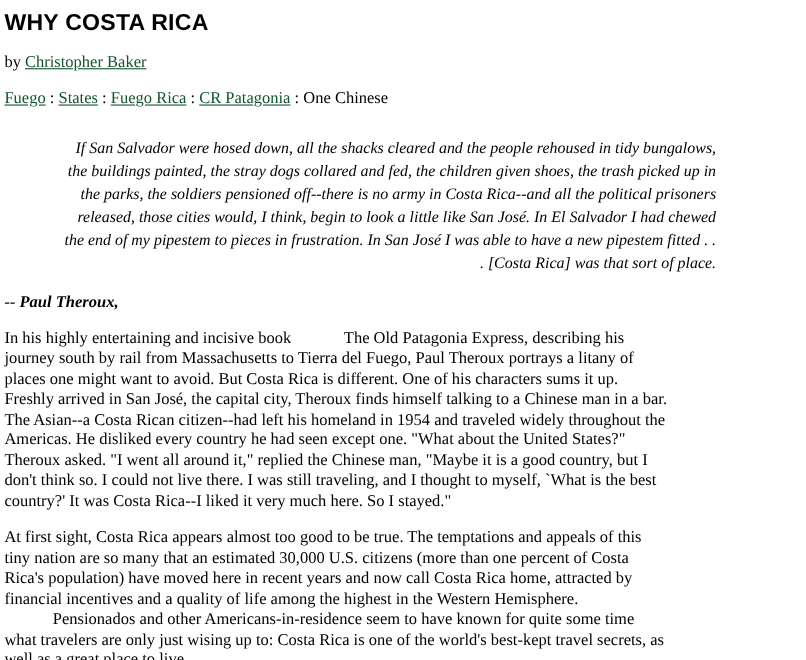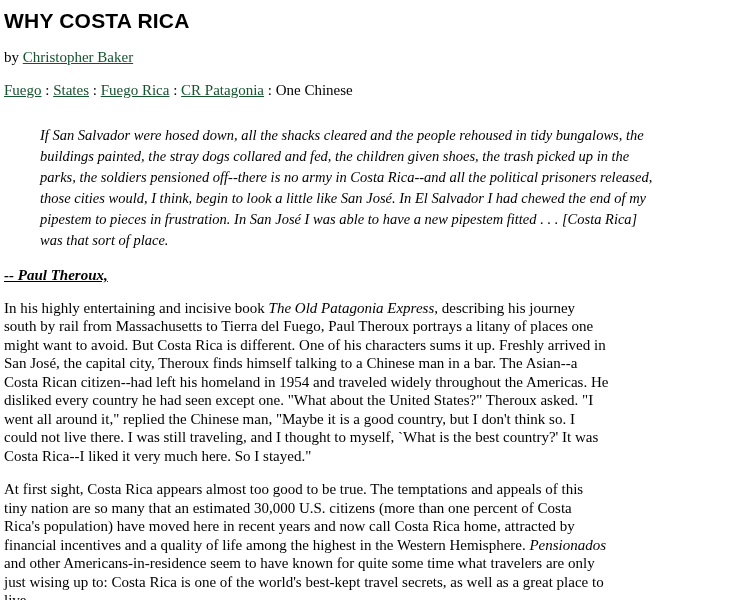--- a/index.html
+++ b/index.html
@@ -42,30 +42,29 @@
   .breadcrumb .sep {
     color: #000000;
     text-decoration: none;
   }
   blockquote.pull-quote {
     margin: 0 0 16px 0;
     padding: 0;
     text-indent: 0;
   }
   blockquote.pull-quote p {
-    margin: 4px;
+    margin: 16px;
     padding: 0 60px 0 32px;
     font-style: italic;
     font-size: 14.5px;
     line-height: 1.44;
-    text-align: left;
+    text-align: right;
   }
   .attribution {
     margin: 0 0 6px 0;
-    text-decoration: underline;
   }
   .attribution .who {
     font-weight: bold;
     font-style: italic;
     display: block;
     font-size: 15px;
   }
   .attribution .work {
     font-weight: bold;
     display: block;
@@ -76,21 +75,21 @@
     margin: 0 0 15px 0;
     padding-right: 118px;
     font-size: 15px;
     line-height: 1.235;
     text-align: left;
   }
   p.body-text.first {
     margin-top: 14px;
   }
   .it {
-    font-style: italic;
+    margin-left: 44px;
   }
 </style>
 </head>
 <body>
 
 <div class="page">
 
   <h1 class="title">WHY COSTA RICA</h1>
 
   <p class="byline"><span>by </span><a href="#">Christopher Baker</a></p>

